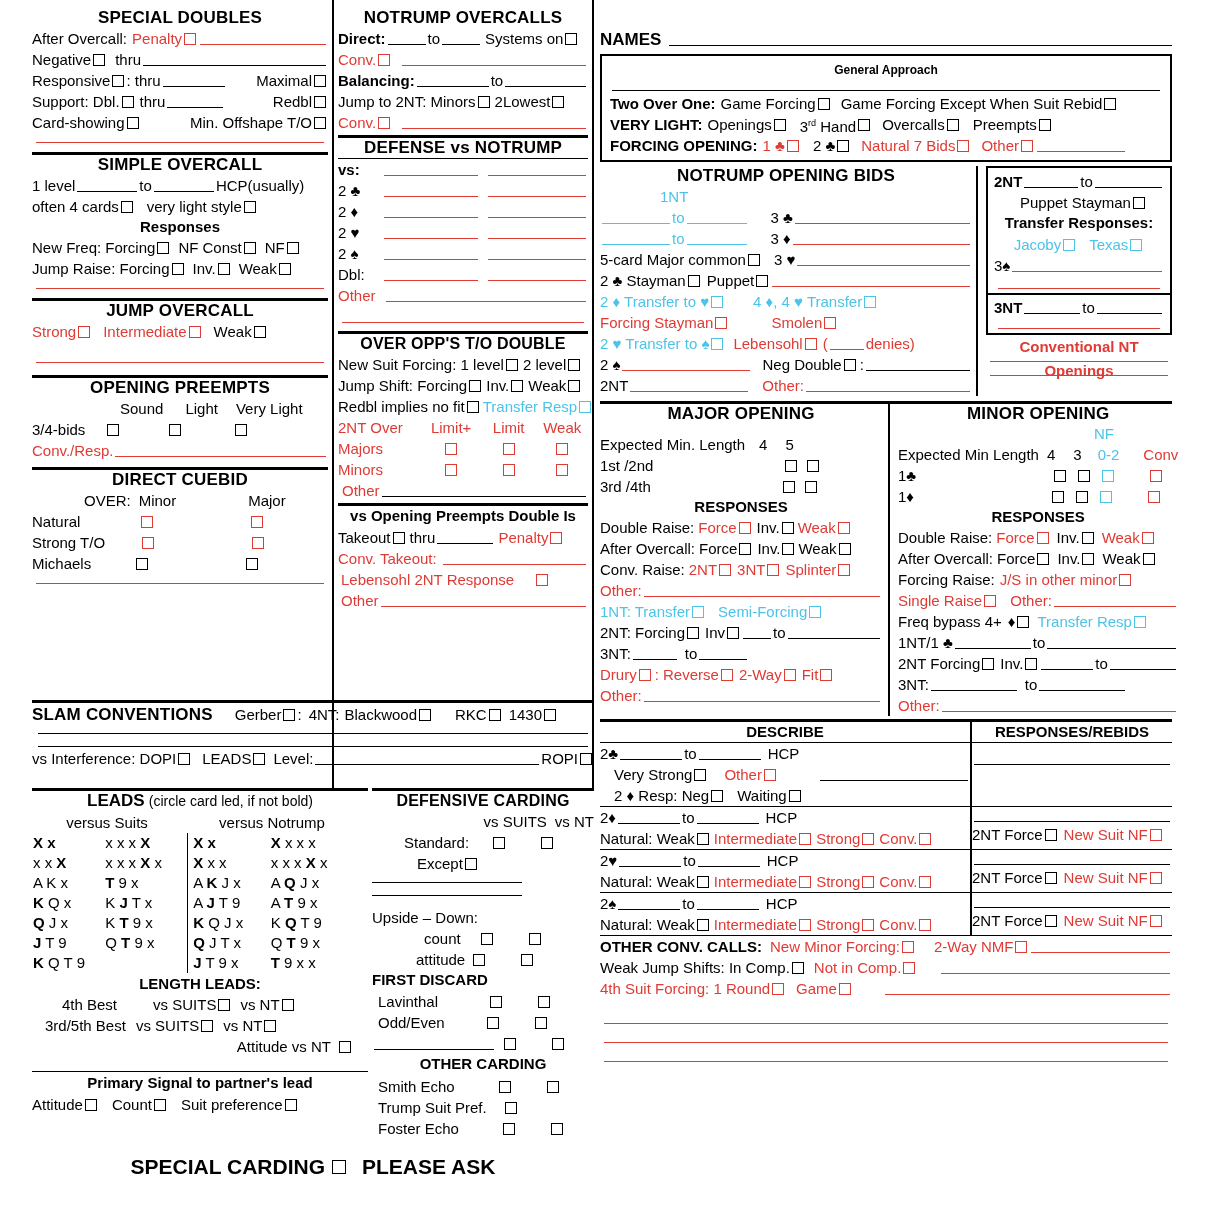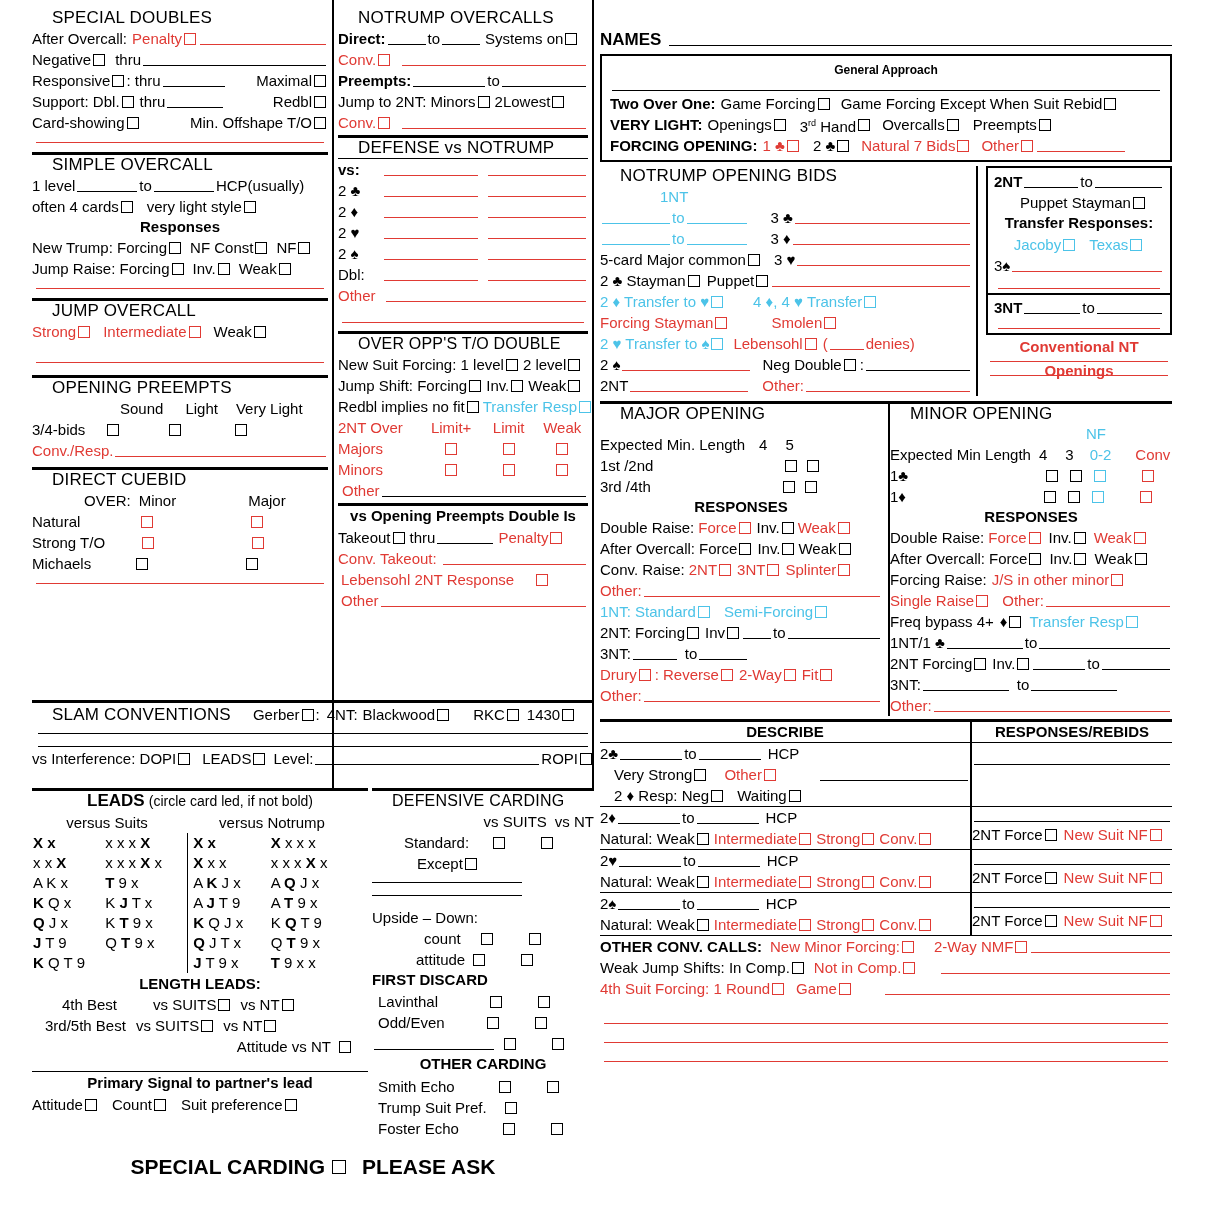--- a/index.html
+++ b/index.html
@@ -24,21 +24,21 @@
   .bl{display:inline-block;border-bottom:1.6px solid #000;height:11px;margin:0 2px;vertical-align:-2px;flex:0 0 auto;}
   .bl.red{border-bottom-color:#e03a34;}
   .bl.cyan{border-bottom-color:#4cc3e8;}
   .bl.grow{flex:1 1 auto;min-width:12px;}
 
   
   .wline{border-bottom:1.6px solid #e03a34;height:0;margin:9px 4px 0 4px;}
   .wline.k{border-bottom-color:#000;}
 
   
-  .head{font-weight:normal;text-align:left;font-size:17px;letter-spacing:.2px;margin-left:20px;}
+  .head{font-weight:bold;text-align:center;font-size:17px;letter-spacing:.2px;}
   .subhead{font-weight:bold;text-align:center;font-size:15px;}
 
   .hr-thick{border-top:3px solid #000;}
   .hr-thin{border-top:1.6px solid #000;}
 
   
   .col{position:absolute;top:0;box-sizing:border-box;}
   #colL{left:32px;width:296px;}
   #colM{left:332px;width:262px;border-left:2.5px solid #000;border-right:2.5px solid #000;padding:0 4px;}
   #colR{left:600px;width:580px;}
@@ -114,21 +114,21 @@
         <span>HCP(usually)</span>
       </div>
       <div class="row">
         <span>often 4 cards</span>
         <span class="cb"></span>
         <span style="margin-left:12px">very light style</span>
         <span class="cb"></span>
       </div>
       <div class="subhead">Responses</div>
       <div class="row">
-        <span>New Trump: Forcing</span>
+        <span>New Freq: Forcing</span>
         <span class="cb"></span>
         <span style="margin-left:7px">NF Const</span>
         <span class="cb"></span>
         <span style="margin-left:7px">NF</span>
         <span class="cb"></span>
       </div>
       <div class="row">
         <span>Jump Raise: Forcing</span>
         <span class="cb"></span>
         <span style="margin-left:7px">Inv.</span>
@@ -401,21 +401,21 @@
       <span class="bl" style="width:38px"></span>
       <span style="margin-left:3px">Systems on</span>
       <span class="cb"></span>
     </div>
     <div class="row">
       <span class="r">Conv.</span>
       <span class="cb red"></span>
       <span class="bl red grow" style="margin-left:10px"></span>
     </div>
     <div class="row">
-      <span class="b">Preempts:</span>
+      <span class="b">Balancing:</span>
       <span class="bl" style="width:72px"></span>
       <span>to</span>
       <span class="bl grow"></span>
     </div>
     <div class="row">
       <span>Jump to 2NT:  Minors</span>
       <span class="cb"></span>
       <span style="margin-left:3px">2Lowest</span>
       <span class="cb"></span>
     </div>
@@ -734,21 +734,21 @@
           <span class="r" style="margin-left:4px">3NT</span>
           <span class="cb red"></span>
           <span class="r" style="margin-left:4px">Splinter</span>
           <span class="cb red"></span>
         </div>
         <div class="row">
           <span class="r">Other:</span>
           <span class="bl red grow"></span>
         </div>
         <div class="row">
-          <span class="c">1NT: Standard</span>
+          <span class="c">1NT: Transfer</span>
           <span class="cb cyan"></span>
           <span class="c" style="margin-left:12px">Semi-Forcing</span>
           <span class="cb cyan"></span>
         </div>
         <div class="row">
           <span>2NT: Forcing</span>
           <span class="cb"></span>
           <span style="margin-left:4px">Inv</span>
           <span class="cb"></span>
           <span class="bl" style="width:28px"></span>
@@ -770,21 +770,21 @@
           <span class="cb red"></span>
           <span class="r" style="margin-left:4px">Fit</span>
           <span class="cb red"></span>
         </div>
         <div class="row">
           <span class="r">Other:</span>
           <span class="bl red grow"></span>
         </div>
       </div>
 
-      <div style="flex:1 1 auto;">
+      <div style="flex:1 1 auto;padding-left:8px">
         <div class="head">MINOR OPENING</div>
         <div class="row" style="height:20px">
           <span class="c" style="margin-left:196px">NF</span>
         </div>
         <div class="row">
           <span>Expected Min Length</span>
           <span style="margin-left:8px">4</span>
           <span style="margin-left:18px">3</span>
           <span class="c" style="margin-left:16px">0-2</span>
           <span class="r" style="margin-left:24px">Conv</span>

